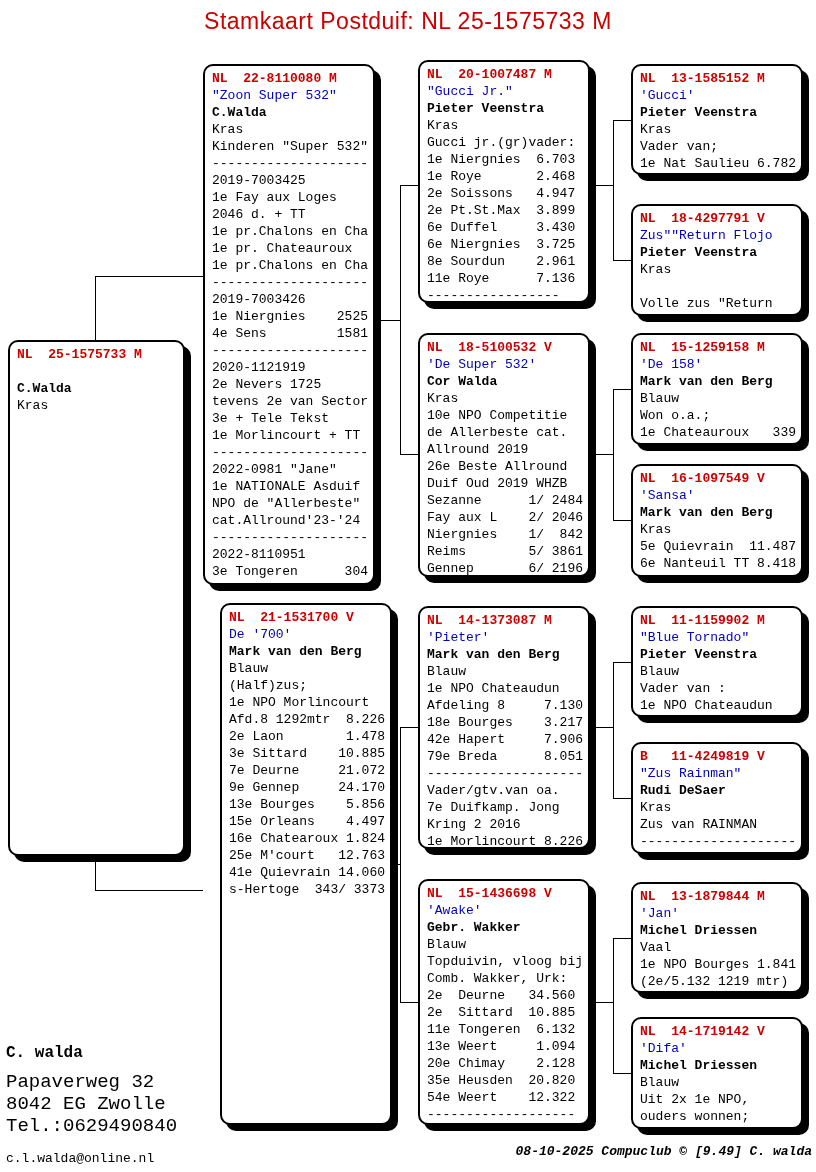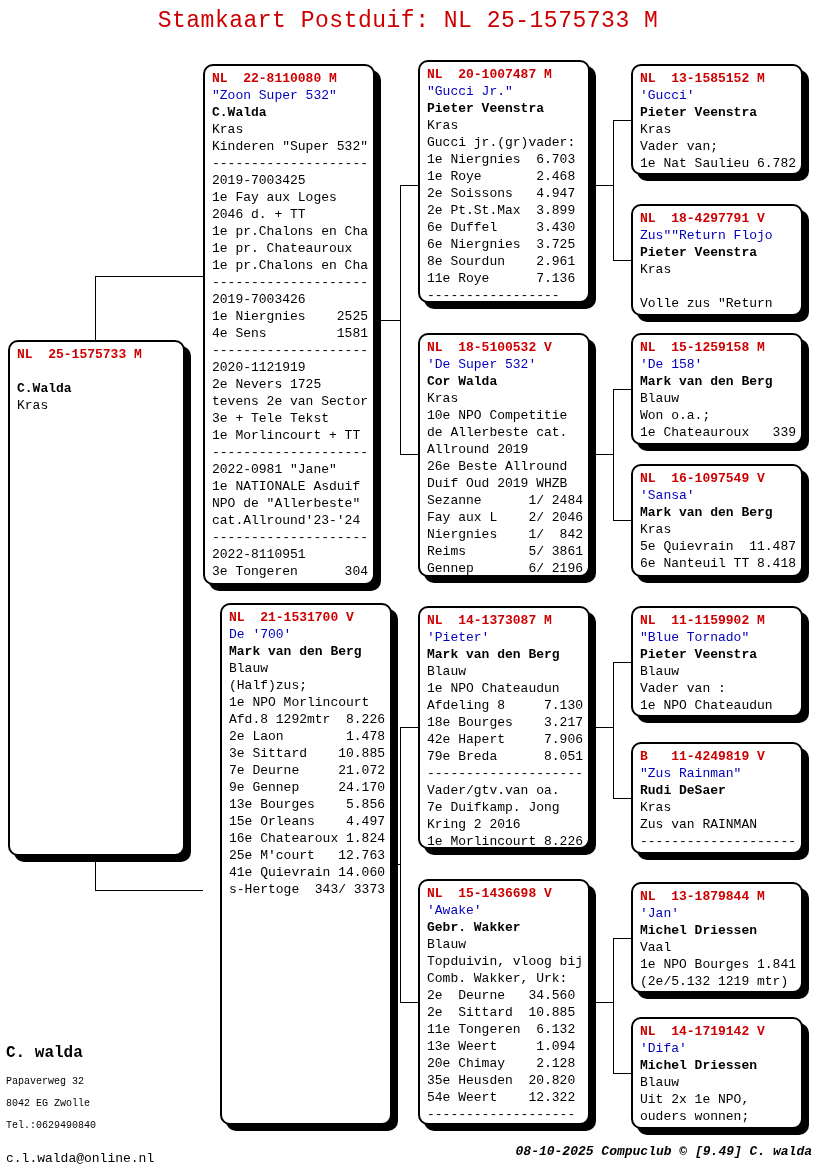--- a/index.html
+++ b/index.html
@@ -4,39 +4,39 @@
 <style>
   * { margin:0; padding:0; box-sizing:border-box; }
   html,body { background:#ffffff; }
   body {
     width:816px; height:1172px; position:relative; overflow:hidden;
     font-family:"Liberation Mono","DejaVu Sans Mono",monospace;
     --red:#cc0000; --blue:#0000bb;
   }
   .title {
     position:absolute; top:8px; left:0; width:100%; text-align:center;
-    font-family:Liberation Mono, monospace;
+    font-family:Liberation Sans, sans-serif;
     font-size:23px; font-weight:normal; color:var(--red); letter-spacing:0.5px;
   }
   .pbox {
     position:absolute; background:#fff; border:2px solid #000;
     border-radius:10px; box-shadow:6px 6px 0 #000;
     padding:4px 7px; font-size:13px; line-height:17px;
     overflow:hidden; z-index:2;
   }
   .ring   { color:var(--red); font-weight:bold; white-space:pre; }
   .line   { color:#000; white-space:pre; }
   .line.blue { color:var(--blue); }
   .line.bold { font-weight:bold; }
   .hline, .vline { position:absolute; background:#000; z-index:1; }
   .hline { height:1px; }
   .vline { width:1px; }
   .contact { position:absolute; left:6px; top:1028px; color:#000; }
   .contact-name { font-size:16px; font-weight:bold; margin-bottom:9px;margin-top:16px; }
-  .contact-line { font-size:10px; line-height:22px;font-family:Liberation Mono, monospace; }
+  .contact-line { font-size:19px; line-height:22px;font-family:Liberation Mono, monospace; }
   .contact-email { font-size:13px; margin-top:14px; }
   .footer {
     position:absolute; right:4px; top:1144px;
     font-family:"Liberation Mono","DejaVu Sans Mono",monospace;
     font-style:italic; font-weight:bold; font-size:13px; color:#000;
   }
 </style>
 </head>
 <body style="--red: #cc0000; --blue: #0000bb;">
 

